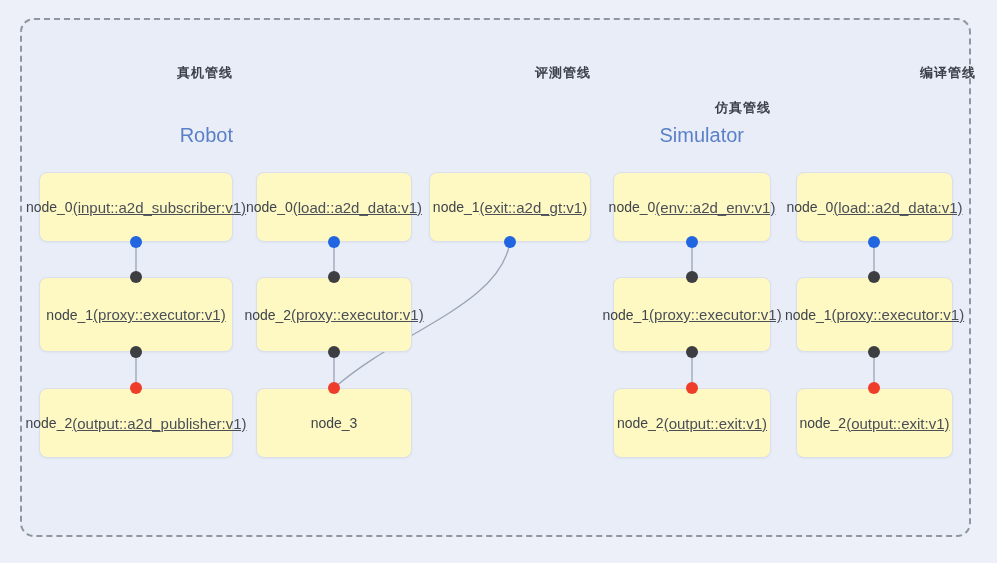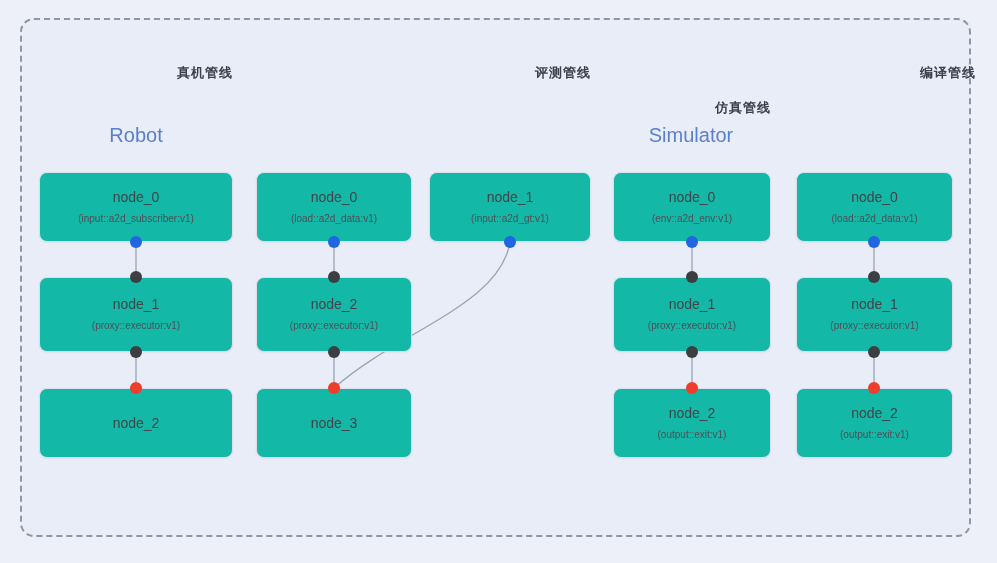--- a/index.html
+++ b/index.html
@@ -40,47 +40,48 @@
     z-index: 2;
     text-align: right;
     font-size: 13px;
     font-weight: 700;
     color: var(--title, #3b4049);
     letter-spacing: 1px;
   }
   .title-en {
     position: absolute;
     z-index: 2;
-    text-align: center;
+    text-align: right;
     font-size: 20px;
     font-weight: 400;
     color: var(--subtitle, #5b80c7);
   }
   .node {
     position: absolute;
     z-index: 2;
-    background: #14b8a6;
+    background: #fef9c3;
     border: 1px solid #dadfe9;
     border-radius: 8px;
     box-sizing: border-box;
     display: flex;
-    flex-direction: column;
+    flex-direction: row;
     align-items: center;
     justify-content: center;
     box-shadow: 0 1px 2px rgba(60,70,100,0.05);
   }
   .nname {
     font-size: 14px;
     line-height: 22px;
     color: var(--ntext, #3f444b);
   }
   .ntype {
-    font-size: 10px;
+    font-size: 15px;
     line-height: 21px;
     color: var(--nsub, #4b5058);
+    text-decoration: underline;
   }
   .dot {
     position: absolute;
     z-index: 3;
     width: 12px; height: 12px;
     border-radius: 50%;
   }
   .dot-blue { background: var(--blue, #2166e0); }
   .dot-dark { background: var(--dark, #3c3e42); }
   .dot-red  { background: var(--red,  #ee3e2b); }
@@ -102,43 +103,44 @@
     <path d="M874,242 L874,277"></path>
     <path d="M874,352 L874,388"></path>
   </svg>
 
   <div class="title-zh" style="left:39px;top:64px;width:194px;">真机管线</div>
   <div class="title-en" style="left:39px;top:124px;width:194px;">Robot</div>
 
   <div class="title-zh" style="left:256px;top:64px;width:335px;">评测管线</div>
 
   <div class="title-zh" style="left:613px;top:64px;width:158px;margin-top:35px;">仿真管线</div>
-  <div class="title-en" style="left:612px;top:124px;width:158px;">Simulator</div>
+  <div class="title-en" style="left:586px;top:124px;width:158px;">Simulator</div>
 
   <div class="title-zh" style="left:819px;top:64px;width:157px;">编译管线</div>
 
   <div class="node" style="left:39px;top:172px;width:194px;height:70px;">
     <span class="nname">node_0</span>
     <span class="ntype">(input::a2d_subscriber:v1)</span>
   </div>
   <div class="node" style="left:39px;top:277px;width:194px;height:75px;">
     <span class="nname">node_1</span>
     <span class="ntype">(proxy::executor:v1)</span>
   </div>
   <div class="node" style="left:39px;top:388px;width:194px;height:70px;">
     <span class="nname">node_2</span>
+    <span class="ntype">(output::a2d_publisher:v1)</span>
   </div>
 
   <div class="node" style="left:256px;top:172px;width:156px;height:70px;">
     <span class="nname">node_0</span>
     <span class="ntype">(load::a2d_data:v1)</span>
   </div>
   <div class="node" style="left:429px;top:172px;width:162px;height:70px;">
     <span class="nname">node_1</span>
-    <span class="ntype">(input::a2d_gt:v1)</span>
+    <span class="ntype">(exit::a2d_gt:v1)</span>
   </div>
   <div class="node" style="left:256px;top:277px;width:156px;height:75px;">
     <span class="nname">node_2</span>
     <span class="ntype">(proxy::executor:v1)</span>
   </div>
   <div class="node" style="left:256px;top:388px;width:156px;height:70px;gap:44px;">
     <span class="nname">node_3</span>
   </div>
 
   <div class="node" style="left:613px;top:172px;width:158px;height:70px;">

